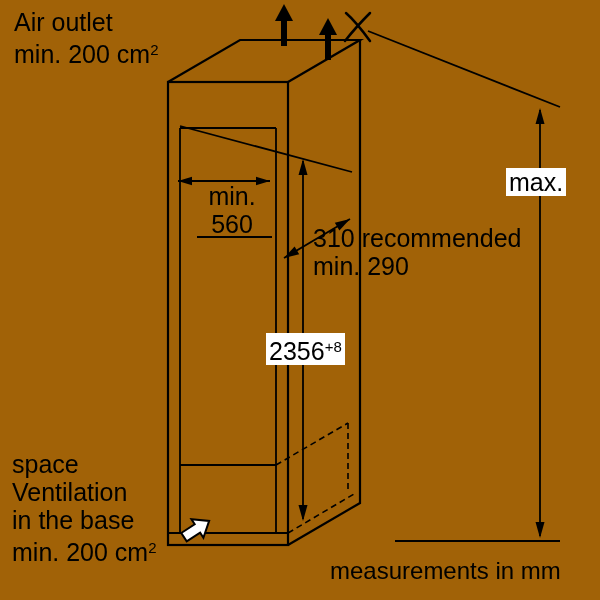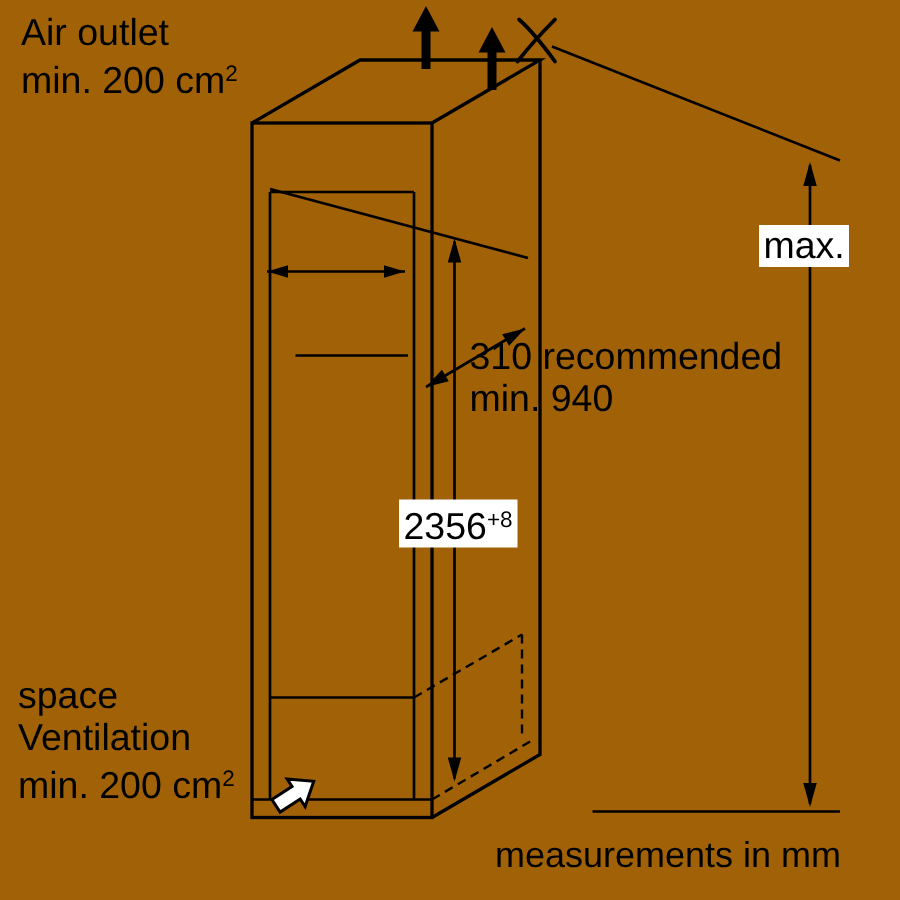--- a/index.html
+++ b/index.html
@@ -88,37 +88,40 @@
     </g>
 
     <polygon points="0,6 16,6 16,0 30,11 16,22 16,16 0,16" transform="translate(178,528) rotate(-33)" fill="#fff" stroke="#000" stroke-width="2"></polygon>
   </svg>
 
   <div class="label" style="left:14px; top:8px;">
     <span class="ln">Air outlet</span>
     <span class="ln"><span>min. 200 cm</span><sup>2</sup></span>
   </div>
 
-  <div class="label bg" style="left:506px; top:150px;">
+  <div class="label bg" style="left:506px; top:168px;">
     <span class="ln">max.</span>
   </div>
 
   <div class="label centered" style="left:198px; top:182px; width:68px;">
+    <span class="ln">min.</span>
+    <span class="ln">560</span>
   </div>
 
   <div class="label" style="left:313px; top:224px;">
     <span class="ln">310 recommended</span>
-    <span class="ln">min. 940</span>
+    <span class="ln">min. 290</span>
   </div>
 
   <div class="label bg" style="left:266px; top:333px;">
     <span>2356</span><sup>+8</sup>
   </div>
 
   <div class="label" style="left:12px; top:450px;">
     <span class="ln">space</span>
     <span class="ln">Ventilation</span>
+    <span class="ln">in the base</span>
     <span class="ln"><span>min. 200 cm</span><sup>2</sup></span>
   </div>
 
   <div class="label units" style="left:330px; top:557px;">measurements in mm</div>
 
 </div>
 
 </body></html>

